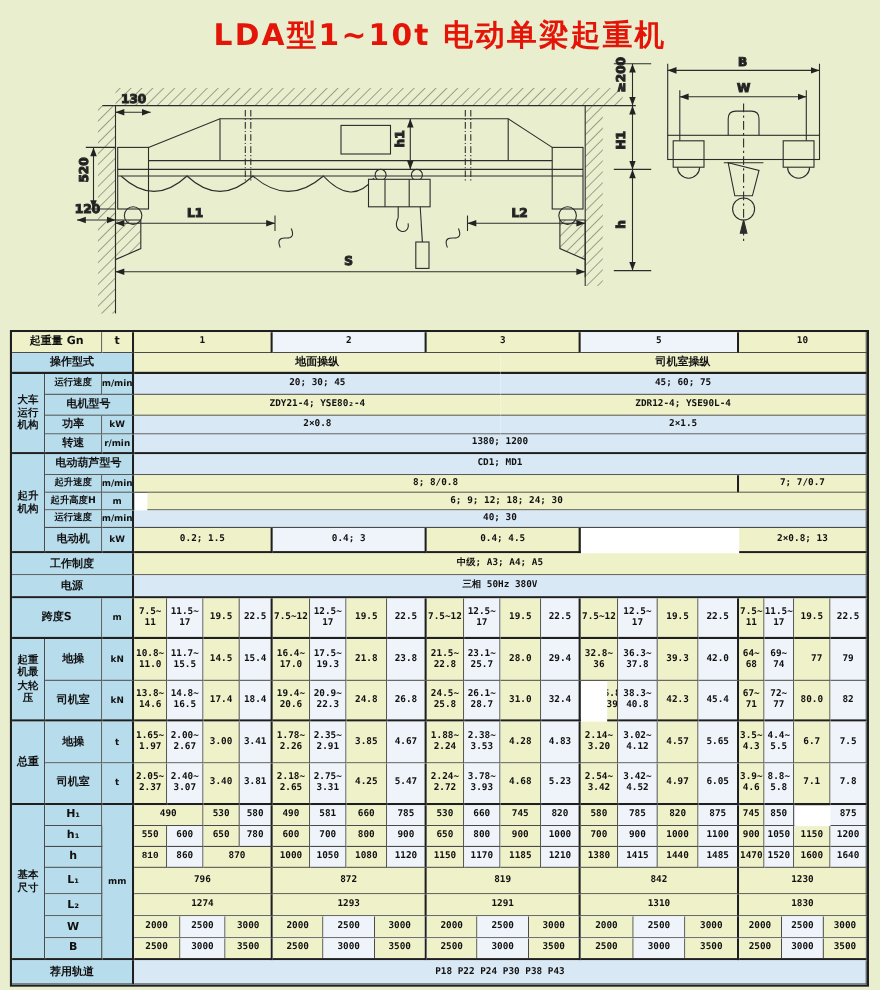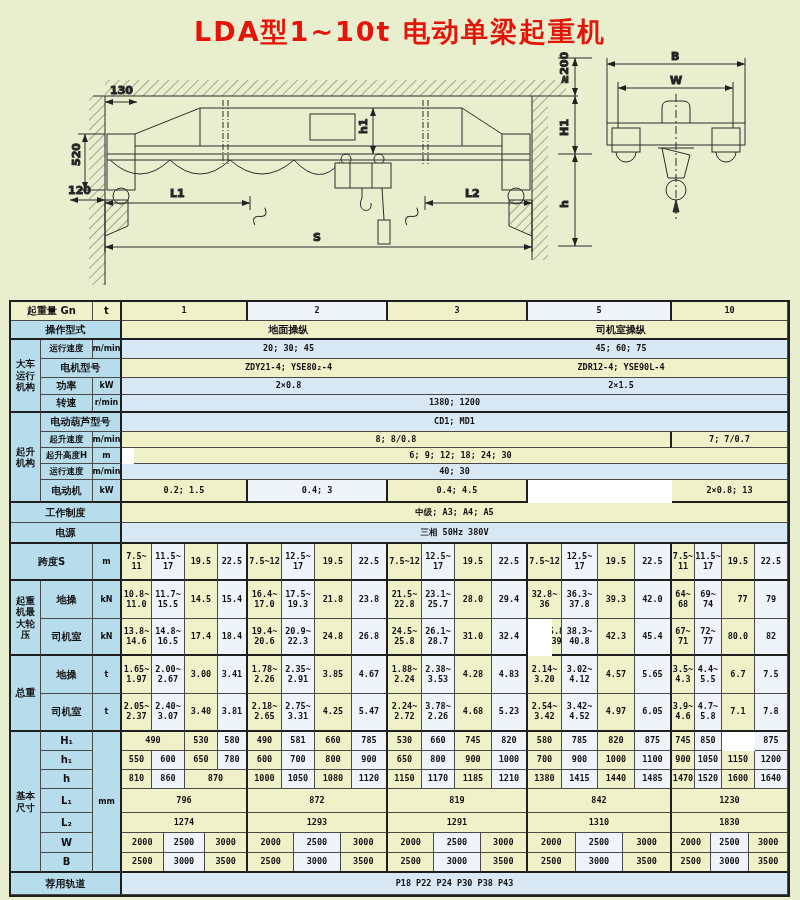--- a/index.html
+++ b/index.html
@@ -302,29 +302,29 @@
       <div class="cell bg-h unit thickR tb" style="grid-area: 18 / 3 / span 1 / span 1;">t</div>
       <div class="cell bg-y tb" style="grid-area: 18 / 4 / span 1 / span 1;">2.05~​2.37</div>
       <div class="cell bg-w tb" style="grid-area: 18 / 5 / span 1 / span 1;">2.40~​3.07</div>
       <div class="cell bg-y tb" style="grid-area: 18 / 6 / span 1 / span 1;">3.40</div>
       <div class="cell bg-w thickR tb" style="grid-area: 18 / 7 / span 1 / span 1;">3.81</div>
       <div class="cell bg-y tb" style="grid-area: 18 / 8 / span 1 / span 1;">2.18~​2.65</div>
       <div class="cell bg-w tb" style="grid-area: 18 / 9 / span 1 / span 1;">2.75~​3.31</div>
       <div class="cell bg-y tb" style="grid-area: 18 / 10 / span 1 / span 1;">4.25</div>
       <div class="cell bg-w thickR tb" style="grid-area: 18 / 11 / span 1 / span 1;">5.47</div>
       <div class="cell bg-y tb" style="grid-area: 18 / 12 / span 1 / span 1;">2.24~​2.72</div>
-      <div class="cell bg-w tb" style="grid-area: 18 / 13 / span 1 / span 1;">3.78~​2.26</div>
+      <div class="cell bg-w tb" style="grid-area: 18 / 13 / span 1 / span 1;">3.78~​3.93</div>
       <div class="cell bg-y tb" style="grid-area: 18 / 14 / span 1 / span 1;">4.68</div>
       <div class="cell bg-w thickR tb" style="grid-area: 18 / 15 / span 1 / span 1;">5.23</div>
       <div class="cell bg-y tb" style="grid-area: 18 / 16 / span 1 / span 1;">2.54~​3.42</div>
       <div class="cell bg-w tb" style="grid-area: 18 / 17 / span 1 / span 1;">3.42~​4.52</div>
       <div class="cell bg-y tb" style="grid-area: 18 / 18 / span 1 / span 1;">4.97</div>
       <div class="cell bg-w thickR tb" style="grid-area: 18 / 19 / span 1 / span 1;">6.05</div>
       <div class="cell bg-y tb" style="grid-area: 18 / 20 / span 1 / span 1;">3.9~​4.6</div>
-      <div class="cell bg-w tb" style="grid-area: 18 / 21 / span 1 / span 1;">4.7~​5.8</div>
+      <div class="cell bg-w tb" style="grid-area: 18 / 21 / span 1 / span 1;">8.8~​5.8</div>
       <div class="cell bg-y tb" style="grid-area: 18 / 22 / span 1 / span 1;">7.1</div>
       <div class="cell bg-w tb" style="grid-area: 18 / 23 / span 1 / span 1;">7.8</div>
       <div class="cell bg-h vlab tb" style="grid-area: 19 / 1 / span 7 / span 1;">基本尺寸</div>
       <div class="cell bg-h lab" style="grid-area: 19 / 2 / span 1 / span 1;">H₁</div>
       <div class="cell bg-h unit thickR tb" style="grid-area: 19 / 3 / span 7 / span 1;">mm</div>
       <div class="cell bg-y" style="grid-area: 19 / 4 / span 1 / span 2;">490</div>
       <div class="cell bg-y" style="grid-area: 19 / 6 / span 1 / span 1;">530</div>
       <div class="cell bg-w thickR" style="grid-area: 19 / 7 / span 1 / span 1;">580</div>
       <div class="cell bg-y" style="grid-area: 19 / 8 / span 1 / span 1;">490</div>
       <div class="cell bg-w" style="grid-area: 19 / 9 / span 1 / span 1;">581</div>
@@ -357,21 +357,21 @@
       <div class="cell bg-w thickR" style="grid-area: 20 / 15 / span 1 / span 1;">1000</div>
       <div class="cell bg-y" style="grid-area: 20 / 16 / span 1 / span 1;">700</div>
       <div class="cell bg-w" style="grid-area: 20 / 17 / span 1 / span 1;">900</div>
       <div class="cell bg-y" style="grid-area: 20 / 18 / span 1 / span 1;">1000</div>
       <div class="cell bg-w thickR" style="grid-area: 20 / 19 / span 1 / span 1;">1100</div>
       <div class="cell bg-y" style="grid-area: 20 / 20 / span 1 / span 1;">900</div>
       <div class="cell bg-w" style="grid-area: 20 / 21 / span 1 / span 1;">1050</div>
       <div class="cell bg-y" style="grid-area: 20 / 22 / span 1 / span 1;">1150</div>
       <div class="cell bg-w" style="grid-area: 20 / 23 / span 1 / span 1;">1200</div>
       <div class="cell bg-h lab" style="grid-area: 21 / 2 / span 1 / span 1;">h</div>
-      <div class="cell bg-y" style="grid-area: 21 / 4 / span 1 / span 1;">810</div>
+      <div class="cell bg-y" style="grid-area: 21 / 4 / span 1 / span 1; font-family: Liberation Mono, monospace;">810</div>
       <div class="cell bg-w" style="grid-area: 21 / 5 / span 1 / span 1;">860</div>
       <div class="cell bg-y thickR" style="grid-area: 21 / 6 / span 1 / span 2;">870</div>
       <div class="cell bg-y" style="grid-area: 21 / 8 / span 1 / span 1;">1000</div>
       <div class="cell bg-w" style="grid-area: 21 / 9 / span 1 / span 1;">1050</div>
       <div class="cell bg-y" style="grid-area: 21 / 10 / span 1 / span 1;">1080</div>
       <div class="cell bg-w thickR" style="grid-area: 21 / 11 / span 1 / span 1;">1120</div>
       <div class="cell bg-y" style="grid-area: 21 / 12 / span 1 / span 1;">1150</div>
       <div class="cell bg-w" style="grid-area: 21 / 13 / span 1 / span 1;">1170</div>
       <div class="cell bg-y" style="grid-area: 21 / 14 / span 1 / span 1;">1185</div>
       <div class="cell bg-w thickR" style="grid-area: 21 / 15 / span 1 / span 1;">1210</div>

